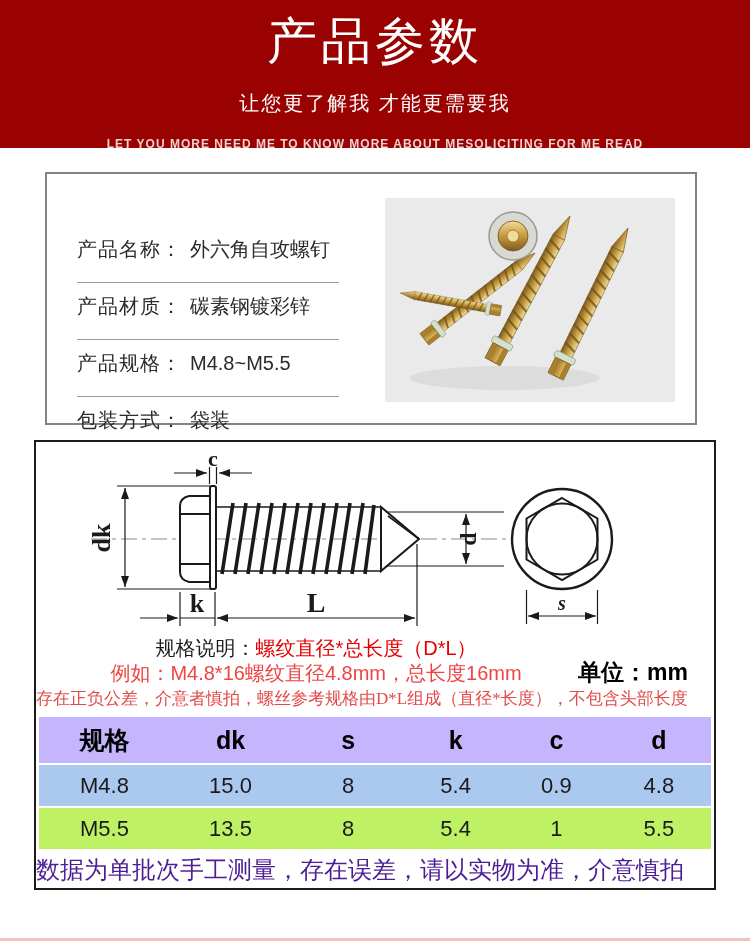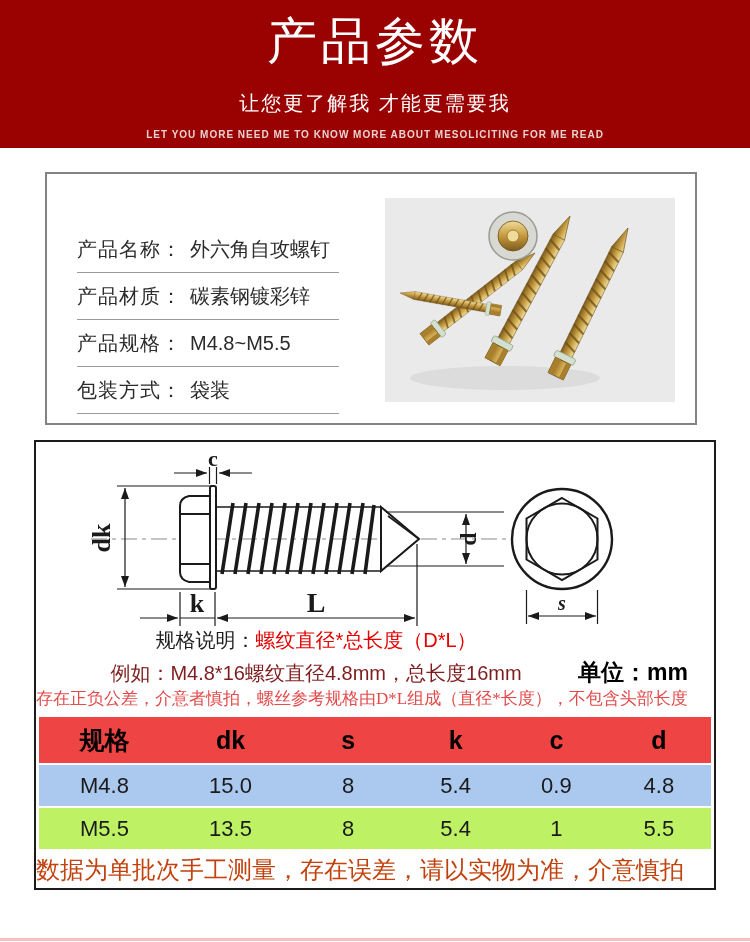--- a/index.html
+++ b/index.html
@@ -11,56 +11,56 @@
   .banner{
     position:absolute;left:0;top:0;width:750px;height:148px;
     background:#9a0101;text-align:center;color:#fff;
   }
   .banner-title{
     margin-top:12px;font-size:50px;line-height:58px;font-weight:normal;
     letter-spacing:4px;
   }
   .banner-sub{margin-top:20px;font-size:20px;letter-spacing:2px;}
   .banner-tag{
-    margin-top:12px;font-size:10px;line-height:11px;font-weight:bold;
+    margin-top:22px;font-size:12px;line-height:11px;font-weight:bold;
     letter-spacing:1px;color:rgba(255,255,255,.82);
   }
   .banner-bar{width:58px;height:4px;background:#fff;margin:9px auto 0 auto;}
 
   
   .info-box{
     position:absolute;left:45px;top:172px;width:648px;height:249px;
     border:2px solid #838383;background:#fff;
   }
   .info-rows{position:absolute;left:30px;top:62px;width:262px;}
   .info-row{
-    width:262px;font-size:20px;color:#2b2b2b;padding-bottom:9px;
+    width:262px;font-size:20px;color:#2b2b2b;padding-bottom:19px;
     border-bottom:1px solid #9a9a9a;margin-bottom:10px;white-space:nowrap;
   }
   .info-row .lbl{letter-spacing:1px;}
   .info-row .val{margin-left:8px;}
   .photo{
     position:absolute;left:338px;top:24px;width:290px;height:204px;
     background:#eaeaea;
   }
 
   
   .spec-box{
     position:absolute;left:34px;top:440px;width:678px;height:446px;
     border:2px solid #1b1b1b;background:#fff;
   }
   .diagram{position:absolute;left:0;top:0;width:678px;height:195px;}
   .spec-line1{
-    position:absolute;left:0;top:185px;width:560px;text-align:center;
+    position:absolute;left:0;top:193px;width:560px;text-align:center;
     font-size:20px;color:#1d1d1d;white-space:nowrap;
   }
   .spec-line1 .red{color:#e60000;}
   .spec-line2{
     position:absolute;left:0;top:218px;width:560px;text-align:center;
-    font-size:20px;color:#7f1d1d;white-space:nowrap;
+    font-size:20px;color:#ef4444;white-space:nowrap;
   }
   .unit{
     position:absolute;right:26px;top:215px;font-size:23px;font-weight:bold;
     color:#000;white-space:nowrap;
   }
   .warning{
     position:absolute;left:0;top:245px;width:558px;text-align:center;
     font-family:"Liberation Serif",serif;font-size:17px;color:#e34a4a;
     white-space:nowrap;
   }
@@ -69,21 +69,21 @@
     border-collapse:separate;border-spacing:0 2px;table-layout:fixed;
   }
   .spec-table th{
     height:44px;font-size:25px;font-weight:bold;color:#000;text-align:center;
   }
   .spec-table td{
     height:39px;font-size:22px;color:#1a1a1a;text-align:center;
   }
   .note{
     position:absolute;left:0;top:412px;width:564px;text-align:left;
-    font-size:24px;color:#c2410c;white-space:nowrap;
+    font-size:24px;color:#4c1d95;white-space:nowrap;
   }
   .bottom-line{
     position:absolute;left:0;top:938px;width:750px;height:3px;background:#f4c0c0;
   }
 </style>
 </head>
 <body>
 
 <div class="banner">
   <div class="banner-title">产品参数</div>
@@ -242,21 +242,21 @@
   <table class="spec-table">
     <colgroup>
       <col style="width:19.5%">
         <col style="width:18%">
         <col style="width:17%">
       <col style="width:15%">
         <col style="width:15%">
         <col style="width:15.5%">
     </colgroup>
     <tbody>
-        <tr style="background:#ef4444;">
+        <tr style="background:#c4b5fd;">
       <th>规格</th>
       <th>dk</th>
       <th>s</th>
       <th>k</th>
       <th>c</th>
       <th>d</th>
     </tr>
     <tr style="background:#abc8ef;">
       <td>M4.8</td>
       <td>15.0</td>

